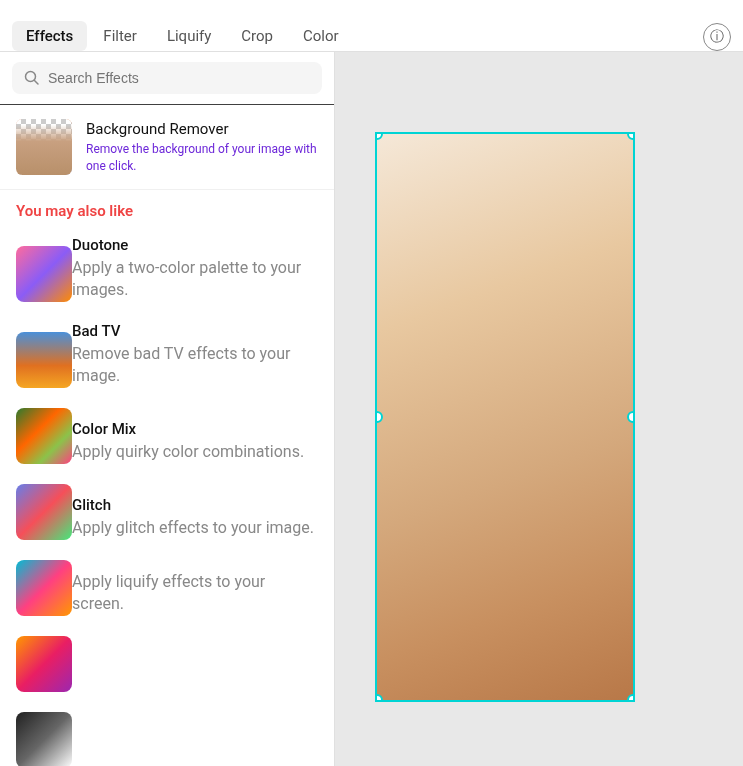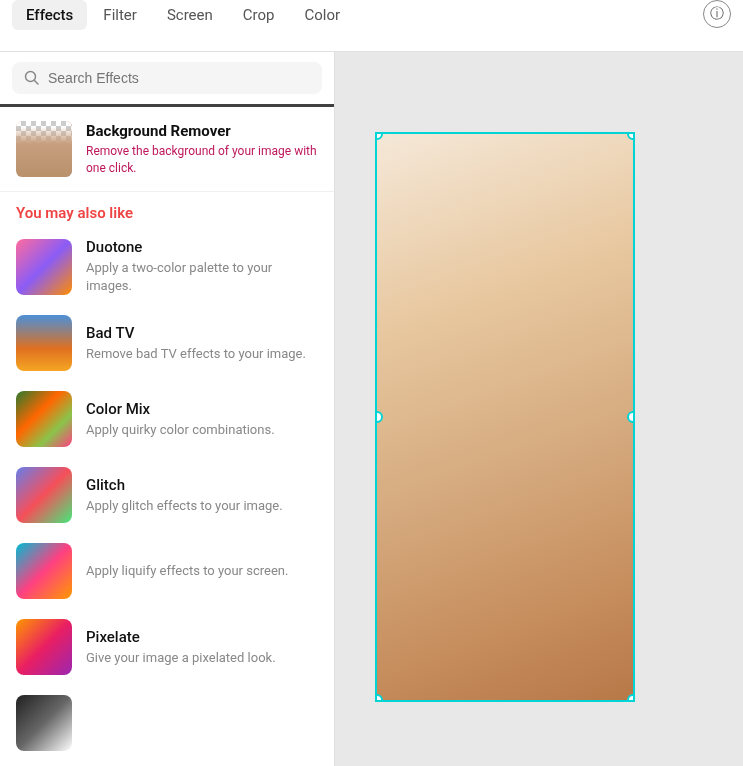--- a/index.html
+++ b/index.html
@@ -1,21 +1,21 @@
 <!DOCTYPE html>
 <html><head>
   <meta charset="utf-8">
   <style>
     * { margin: 0; padding: 0; box-sizing: border-box; }
     body { font-family: -apple-system, BlinkMacSystemFont, 'Segoe UI', Roboto, sans-serif; width: 743px; height: 766px; overflow: hidden; display: flex; flex-direction: column; background: #f0f0f0; }
 
     
     .top-nav {
       display: flex;
-      align-items: flex-start;
+      align-items: flex-end;
       background: #fff;
       border-bottom: 1px solid #e0e0e0;
       padding: 0 12px;
       height: 52px;
       flex-shrink: 0;
     }
     .nav-tab {
       padding: 6px 14px;
       font-size: 15px;
       color: #555;
@@ -51,21 +51,21 @@
       display: flex;
       flex-direction: column;
       border-right: 1px solid #e0e0e0;
       overflow-y: auto;
       flex-shrink: 0;
     }
 
     
     .search-bar {
       padding: 10px 12px;
-      border-bottom: 3px solid #404040;
+      border-bottom: 1px solid #404040;
     }
     .search-input-wrapper {
       display: flex;
       align-items: center;
       background: #f5f5f5;
       border-radius: 8px;
       padding: 8px 12px;
       gap: 8px;
     }
     .search-icon-svg { flex-shrink: 0; }
@@ -93,45 +93,44 @@
         repeating-conic-gradient(#ccc 0% 25%, #fff 0% 50%) 0 0 / 10px 10px;
       position: absolute;
       top: 0; left: 0;
     }
     .bg-remover-thumb-figure {
       position: absolute; top: 0; left: 0; width: 100%; height: 100%;
       background: linear-gradient(180deg, transparent 10%, #c8a080 40%, #b8906a 100%);
       border-radius: 6px;
     }
     .bg-remover-info { flex: 1; }
-    .bg-remover-title { font-size: 15px; font-weight: 700; color: #111; margin-bottom: 3px; }
-    .bg-remover-desc { font-size: 12px; color: #be185d; line-height: 1.4; }
+    .bg-remover-title { font-size: 15px; font-weight: 400; color: #111; margin-bottom: 3px; }
+    .bg-remover-desc { font-size: 12px; color: #6d28d9; line-height: 1.4; }
 
     
     .section-header {
       padding: 12px 16px 6px;
       font-size: 15px;
       font-weight: 600;
       color: #ef4444;
     }
 
     
     .effect-item {
       display: flex;
-      align-items: center;
+      align-items: flex-end;
       padding: 10px 16px;
-      gap: 14px;
       cursor: pointer;
     }
     .effect-thumb {
       width: 56px; height: 56px; flex-shrink: 0; border-radius: 8px; overflow: hidden;
     }
     .effect-info { flex: 1; }
     .effect-title { font-size: 15px; font-weight: 500; color: #111; margin-bottom: 3px; }
-    .effect-desc { font-size: 13px; color: #888; line-height: 1.4; }
+    .effect-desc { font-size: 16px; color: #888; line-height: 1.4; }
 
     
     .thumb-duotone {
       background: linear-gradient(135deg, #ff6b9d 0%, #8b5cf6 50%, #ff8c00 100%);
     }
     .thumb-badtv {
       background: linear-gradient(180deg, #4a90d9 0%, #e07020 60%, #f5a623 100%);
     }
     .thumb-colormix {
       background: linear-gradient(135deg, #2d7a2d 0%, #ff6600 40%, #8bc34a 70%, #ff4081 100%);
@@ -200,21 +199,21 @@
     .handle-br { bottom: -6px; right: -6px; }
     .handle-ml { top: 50%; left: -6px; transform: translateY(-50%); }
     .handle-mr { top: 50%; right: -6px; transform: translateY(-50%); }
   </style>
 </head>
 <body>
 
 <div class="top-nav">
   <div class="nav-tab active">Effects</div>
   <div class="nav-tab">Filter</div>
-  <div class="nav-tab">Screen</div>
+  <div class="nav-tab">Liquify</div>
   <div class="nav-tab">Crop</div>
   <div class="nav-tab">Color</div>
   <div class="nav-info-btn">ⓘ</div>
 </div>
 
 <div class="main-layout">
 
   <div class="left-panel">
 
     <div class="search-bar">
@@ -274,24 +273,20 @@
 
     <div class="effect-item">
       <div class="effect-thumb thumb-liquify"></div>
       <div class="effect-info">
         <div class="effect-desc">Apply liquify effects to your screen.</div>
       </div>
     </div>
 
     <div class="effect-item">
       <div class="effect-thumb thumb-pixelate"></div>
-      <div class="effect-info">
-        <div class="effect-title">Pixelate</div>
-        <div class="effect-desc">Give your image a pixelated look.</div>
-      </div>
     </div>
 
     <div class="effect-item">
       <div class="effect-thumb thumb-screen"></div>
     </div>
 
     <div class="effect-item">
       
       
     </div>

